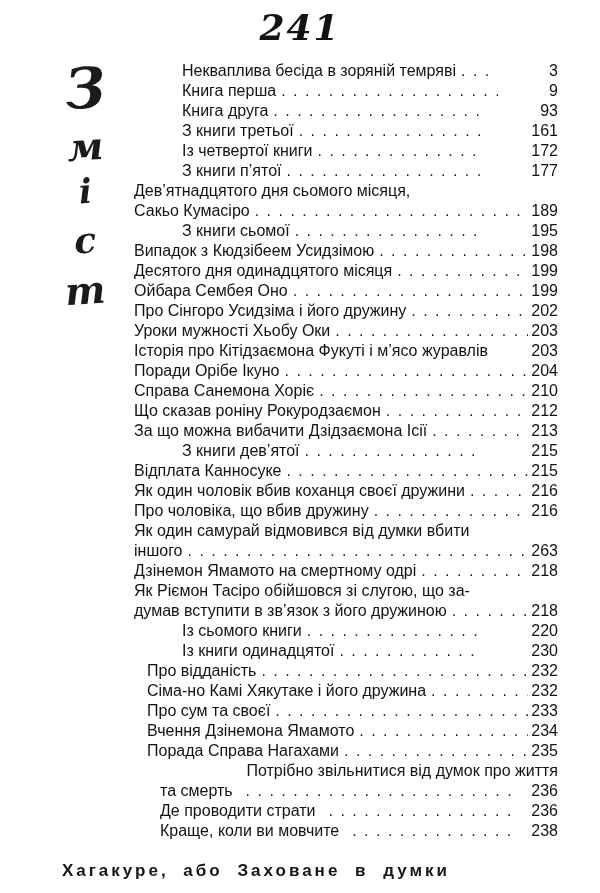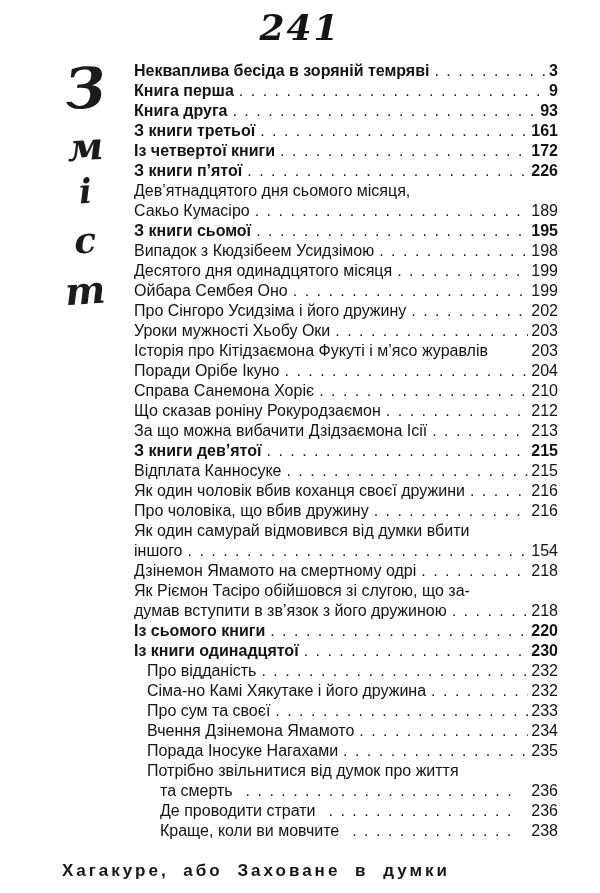--- a/index.html
+++ b/index.html
@@ -44,23 +44,23 @@
     width: 424px;
     font-size: 16px;
   }
   .toc-row {
     display: flex;
     align-items: baseline;
     height: 20px;
     white-space: nowrap;
   }
   .toc-row.bold .toc-title,
-  .toc-row.bold .toc-page { font-weight: 700; }
+  .toc-row.bold .toc-page { font-weight: 400; margin-left: 48px; }
   .toc-row.italic .toc-title { }
-  .toc-row.ind1 { padding-left: 13px; }
+  .toc-row.ind1 { padding-left: 13px; justify-content: flex-end; }
   .toc-row.ind2 { padding-left: 26px; gap: 8px; }
   .toc-title { flex: 0 0 auto; }
   .leader {
     flex: 1 1 auto;
     overflow: hidden;
     white-space: nowrap;
     min-width: 6px;
     margin: 0 3px 0 5px;
   }
   .leader::after {
@@ -117,21 +117,21 @@
       <span class="toc-page">161</span>
     </div>
     <div class="toc-row bold">
       <span class="toc-title">Із четвертої книги</span>
       <span class="leader"></span>
       <span class="toc-page">172</span>
     </div>
     <div class="toc-row bold">
       <span class="toc-title">З книги п’ятої</span>
       <span class="leader"></span>
-      <span class="toc-page">226</span>
+      <span class="toc-page">177</span>
     </div>
     <div class="toc-row italic">
       <span class="toc-title">Дев’ятнадцятого дня сьомого місяця,</span>
     </div>
     <div class="toc-row italic">
       <span class="toc-title">Сакьо Кумасіро</span>
       <span class="leader"></span>
       <span class="toc-page">189</span>
     </div>
     <div class="toc-row bold">
@@ -208,21 +208,21 @@
       <span class="toc-title">Про чоловіка, що вбив дружину</span>
       <span class="leader"></span>
       <span class="toc-page">216</span>
     </div>
     <div class="toc-row regular">
       <span class="toc-title">Як один самурай відмовився від думки вбити</span>
     </div>
     <div class="toc-row regular">
       <span class="toc-title">іншого</span>
       <span class="leader"></span>
-      <span class="toc-page">154</span>
+      <span class="toc-page">263</span>
     </div>
     <div class="toc-row regular">
       <span class="toc-title">Дзінемон Ямамото на смертному одрі</span>
       <span class="leader"></span>
       <span class="toc-page">218</span>
     </div>
     <div class="toc-row regular">
       <span class="toc-title">Як Ріємон Тасіро обійшовся зі слугою, що за-</span>
     </div>
     <div class="toc-row regular">
@@ -254,21 +254,21 @@
       <span class="toc-title">Про сум та своєї</span>
       <span class="leader"></span>
       <span class="toc-page">233</span>
     </div>
     <div class="toc-row italic ind1">
       <span class="toc-title">Вчення Дзінемона Ямамото</span>
       <span class="leader"></span>
       <span class="toc-page">234</span>
     </div>
     <div class="toc-row italic ind1">
-      <span class="toc-title">Порада Іносуке Нагахами</span>
+      <span class="toc-title">Порада Справа Нагахами</span>
       <span class="leader"></span>
       <span class="toc-page">235</span>
     </div>
     <div class="toc-row italic ind1">
       <span class="toc-title">Потрібно звільнитися від думок про життя</span>
     </div>
     <div class="toc-row italic ind2">
       <span class="toc-title">та смерть</span>
       <span class="leader"></span>
       <span class="toc-page">236</span>

